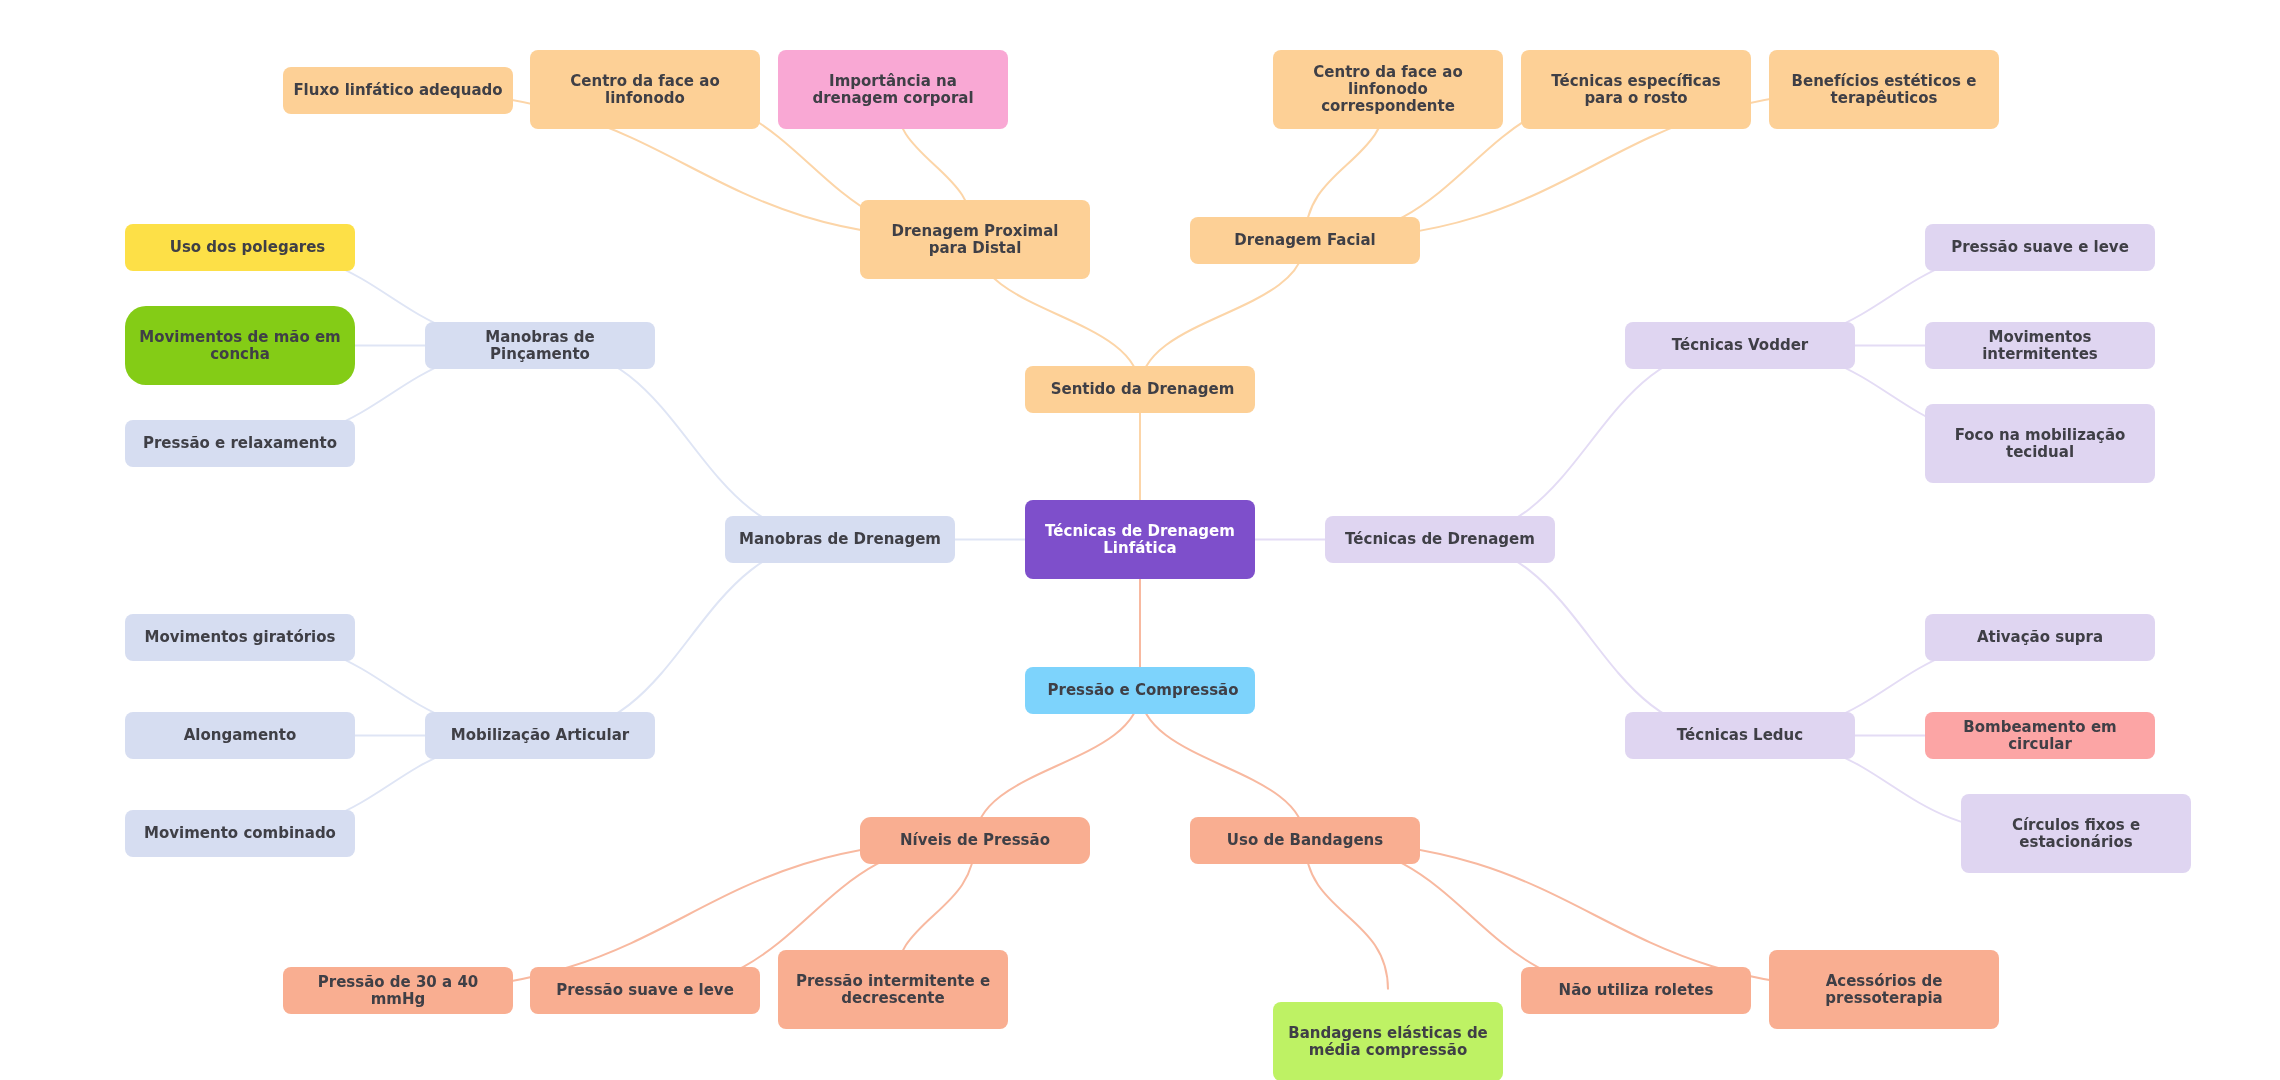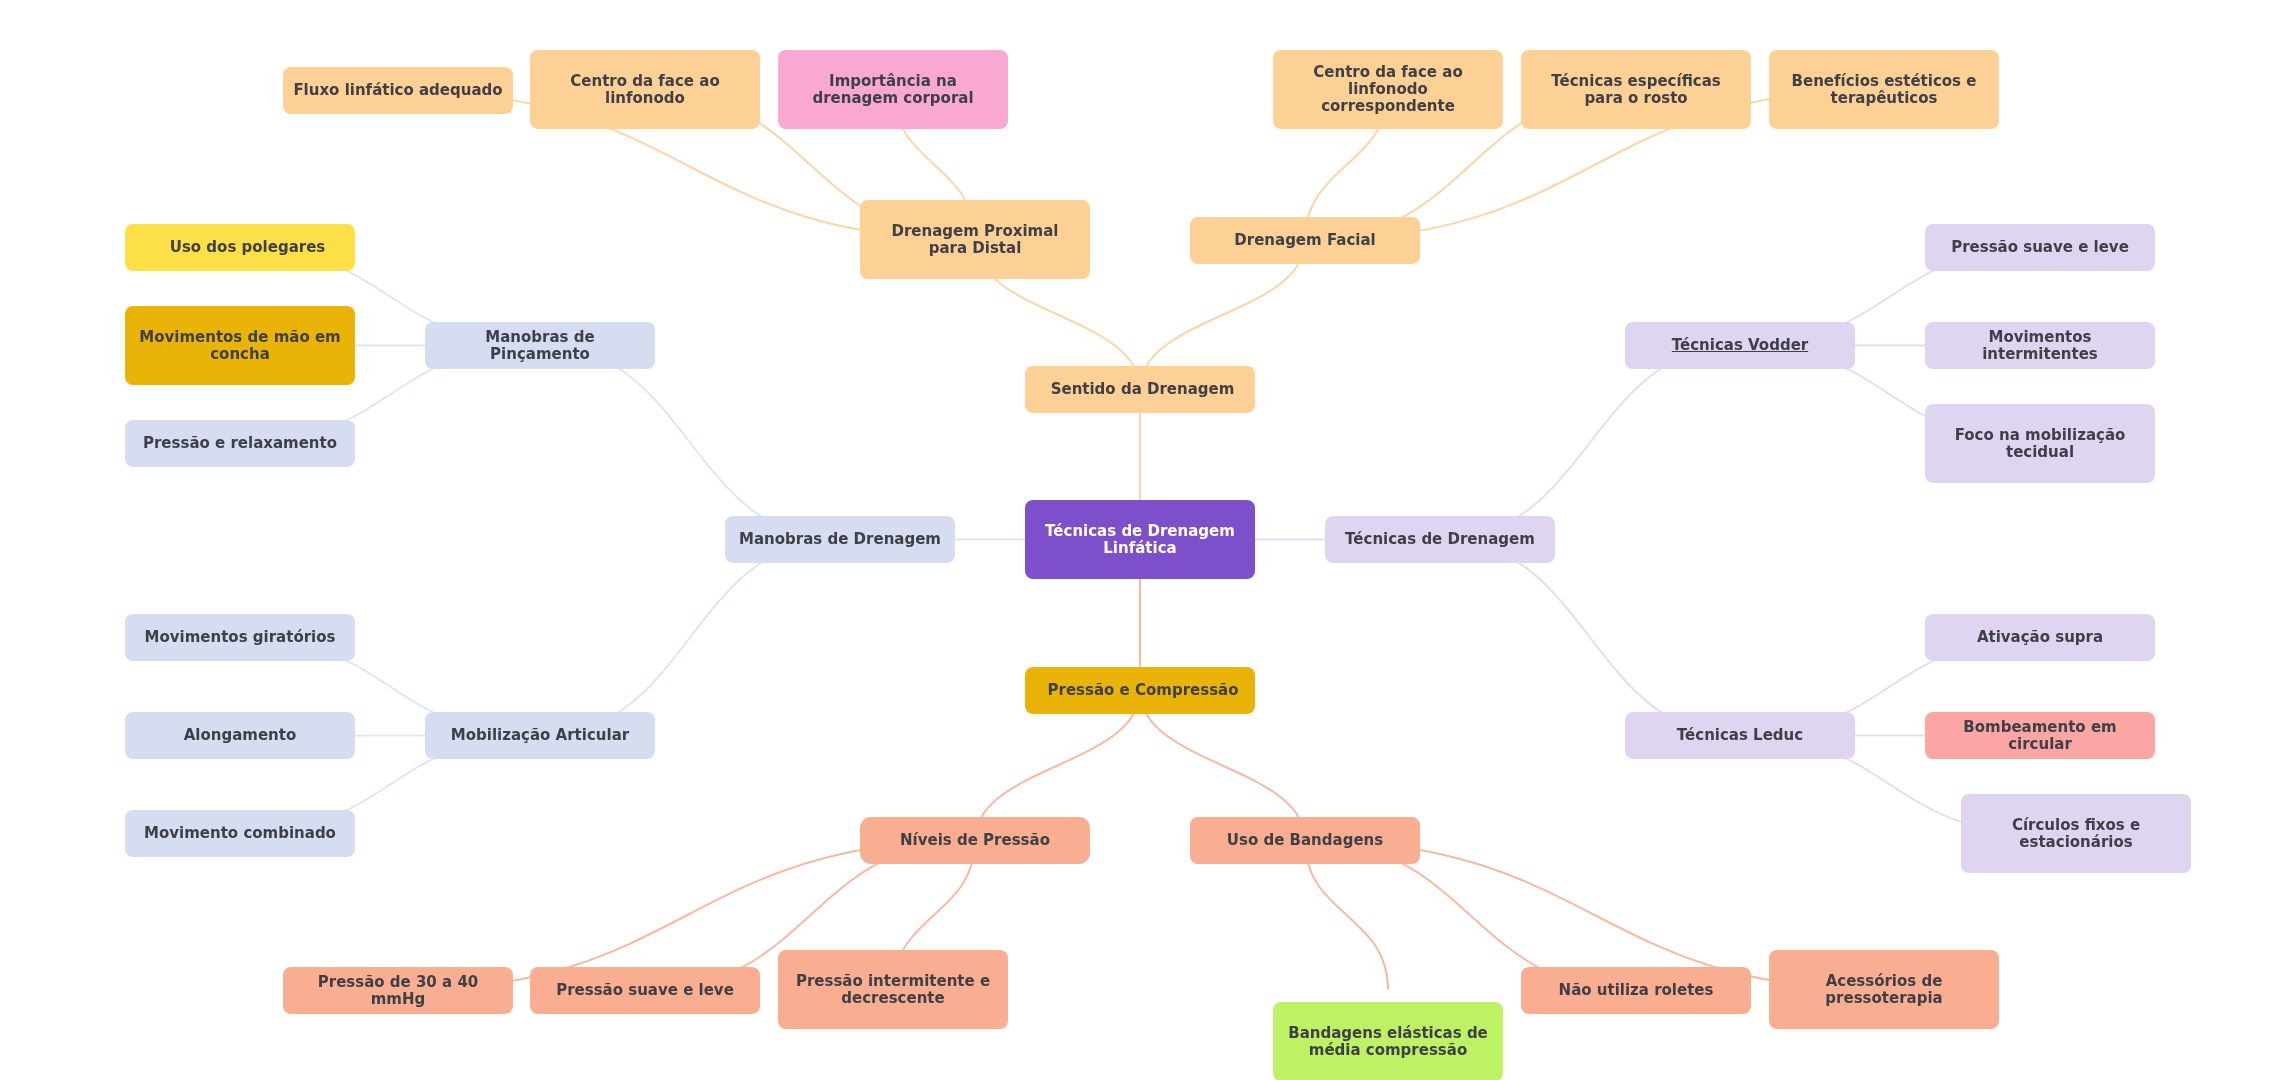--- a/index.html
+++ b/index.html
@@ -64,38 +64,38 @@
 <div class="node h2" id="n-centro_face" style="left: 530px; top: 50px; background: rgb(253, 208, 150);">Centro da face ao linfonodo</div>
 <div class="node h2" id="n-importancia" style="left: 778px; top: 50px; background: #f9a8d4;">Importância na drenagem corporal</div>
 <div class="node h1" id="n-facial" style="left: 1190px; top: 217px; background: rgb(253, 208, 150);">Drenagem Facial</div>
 <div class="node h2" id="n-centro_face_corr" style="left: 1273px; top: 50px; background: rgb(253, 208, 150);">Centro da face ao linfonodo correspondente</div>
 <div class="node h2" id="n-tecnicas_rosto" style="left: 1521px; top: 50px; background: rgb(253, 208, 150);">Técnicas específicas para o rosto</div>
 <div class="node h2" id="n-beneficios" style="left: 1769px; top: 50px; background: rgb(253, 208, 150);">Benefícios estéticos e terapêuticos</div>
 
 <div class="node h1" id="n-manobras" style="left: 725px; top: 516px; background: rgb(214, 221, 241);">Manobras de Drenagem</div>
 <div class="node h1" id="n-pincamento" style="left: 425px; top: 322px; background: rgb(214, 221, 241);">Manobras de Pinçamento</div>
 <div class="node h1" id="n-polegares" style="left: 125px; top: 224px; background: #fde047; padding-left: 25px;">Uso dos polegares</div>
-<div class="node h2" id="n-mao_concha" style="left: 125px; top: 306px; background: #eab308;">Movimentos de mão em concha</div>
+<div class="node h2" id="n-mao_concha" style="left: 125px; top: 306px; background: #84cc16; border-radius: 21px;">Movimentos de mão em concha</div>
 <div class="node h1" id="n-pressao_relax" style="left: 125px; top: 420px; background: rgb(214, 221, 241);">Pressão e relaxamento</div>
 <div class="node h1" id="n-mobilizacao" style="left: 425px; top: 712px; background: rgb(214, 221, 241);">Mobilização Articular</div>
 <div class="node h1" id="n-giratorios" style="left: 125px; top: 614px; background: rgb(214, 221, 241);">Movimentos giratórios</div>
 <div class="node h1" id="n-alongamento" style="left: 125px; top: 712px; background: rgb(214, 221, 241);">Alongamento</div>
 <div class="node h1" id="n-combinado" style="left: 125px; top: 810px; background: rgb(214, 221, 241);">Movimento combinado</div>
 
 <div class="node h1" id="n-tecnicas" style="left: 1325px; top: 516px; background: rgb(223, 213, 241);">Técnicas de Drenagem</div>
-<div class="node h1" id="n-vodder" style="left: 1625px; top: 322px; background: rgb(223, 213, 241); text-decoration: underline;">Técnicas Vodder</div>
+<div class="node h1" id="n-vodder" style="left: 1625px; top: 322px; background: rgb(223, 213, 241);">Técnicas Vodder</div>
 <div class="node h1" id="n-suave_leve_v" style="left: 1925px; top: 224px; background: rgb(223, 213, 241);">Pressão suave e leve</div>
 <div class="node h1" id="n-intermitentes" style="left: 1925px; top: 322px; background: rgb(223, 213, 241);">Movimentos intermitentes</div>
 <div class="node h2" id="n-foco_tecidual" style="left: 1925px; top: 404px; background: rgb(223, 213, 241);">Foco na mobilização tecidual</div>
 <div class="node h1" id="n-leduc" style="left: 1625px; top: 712px; background: rgb(223, 213, 241);">Técnicas Leduc</div>
 <div class="node h1" id="n-ativacao" style="left: 1925px; top: 614px; background: rgb(223, 213, 241);">Ativação supra</div>
 <div class="node h1" id="n-bombeamento" style="left: 1925px; top: 712px; background: #fca5a5;">Bombeamento em circular</div>
 <div class="node h2" id="n-circulos" style="left: 1925px; top: 794px; background: rgb(223, 213, 241); margin-left: 36px;">Círculos fixos e estacionários</div>
 
-<div class="node h1" id="n-pressao" style="left: 1025px; top: 667px; background: #eab308; padding-left: 16px;">Pressão e Compressão</div>
+<div class="node h1" id="n-pressao" style="left: 1025px; top: 667px; background: #7dd3fc; padding-left: 16px;">Pressão e Compressão</div>
 <div class="node h1" id="n-niveis" style="left: 860px; top: 817px; background: rgb(249, 174, 145); border-radius: 11px;">Níveis de Pressão</div>
 <div class="node h1" id="n-mmhg" style="left: 283px; top: 967px; background: rgb(249, 174, 145);">Pressão de 30 a 40 mmHg</div>
 <div class="node h1" id="n-suave_leve_p" style="left: 530px; top: 967px; background: rgb(249, 174, 145);">Pressão suave e leve</div>
 <div class="node h2" id="n-intermitente_decr" style="left: 778px; top: 950px; background: rgb(249, 174, 145);">Pressão intermitente e decrescente</div>
 <div class="node h1" id="n-bandagens" style="left: 1190px; top: 817px; background: rgb(249, 174, 145);">Uso de Bandagens</div>
 <div class="node h2" id="n-elasticas" style="left: 1273px; top: 1002px; background: #bef264;">Bandagens elásticas de média compressão</div>
 <div class="node h1" id="n-roletes" style="left: 1521px; top: 967px; background: rgb(249, 174, 145);">Não utiliza roletes</div>
 <div class="node h2" id="n-pressoterapia" style="left: 1769px; top: 950px; background: rgb(249, 174, 145);">Acessórios de pressoterapia</div>
 
 </body></html>

